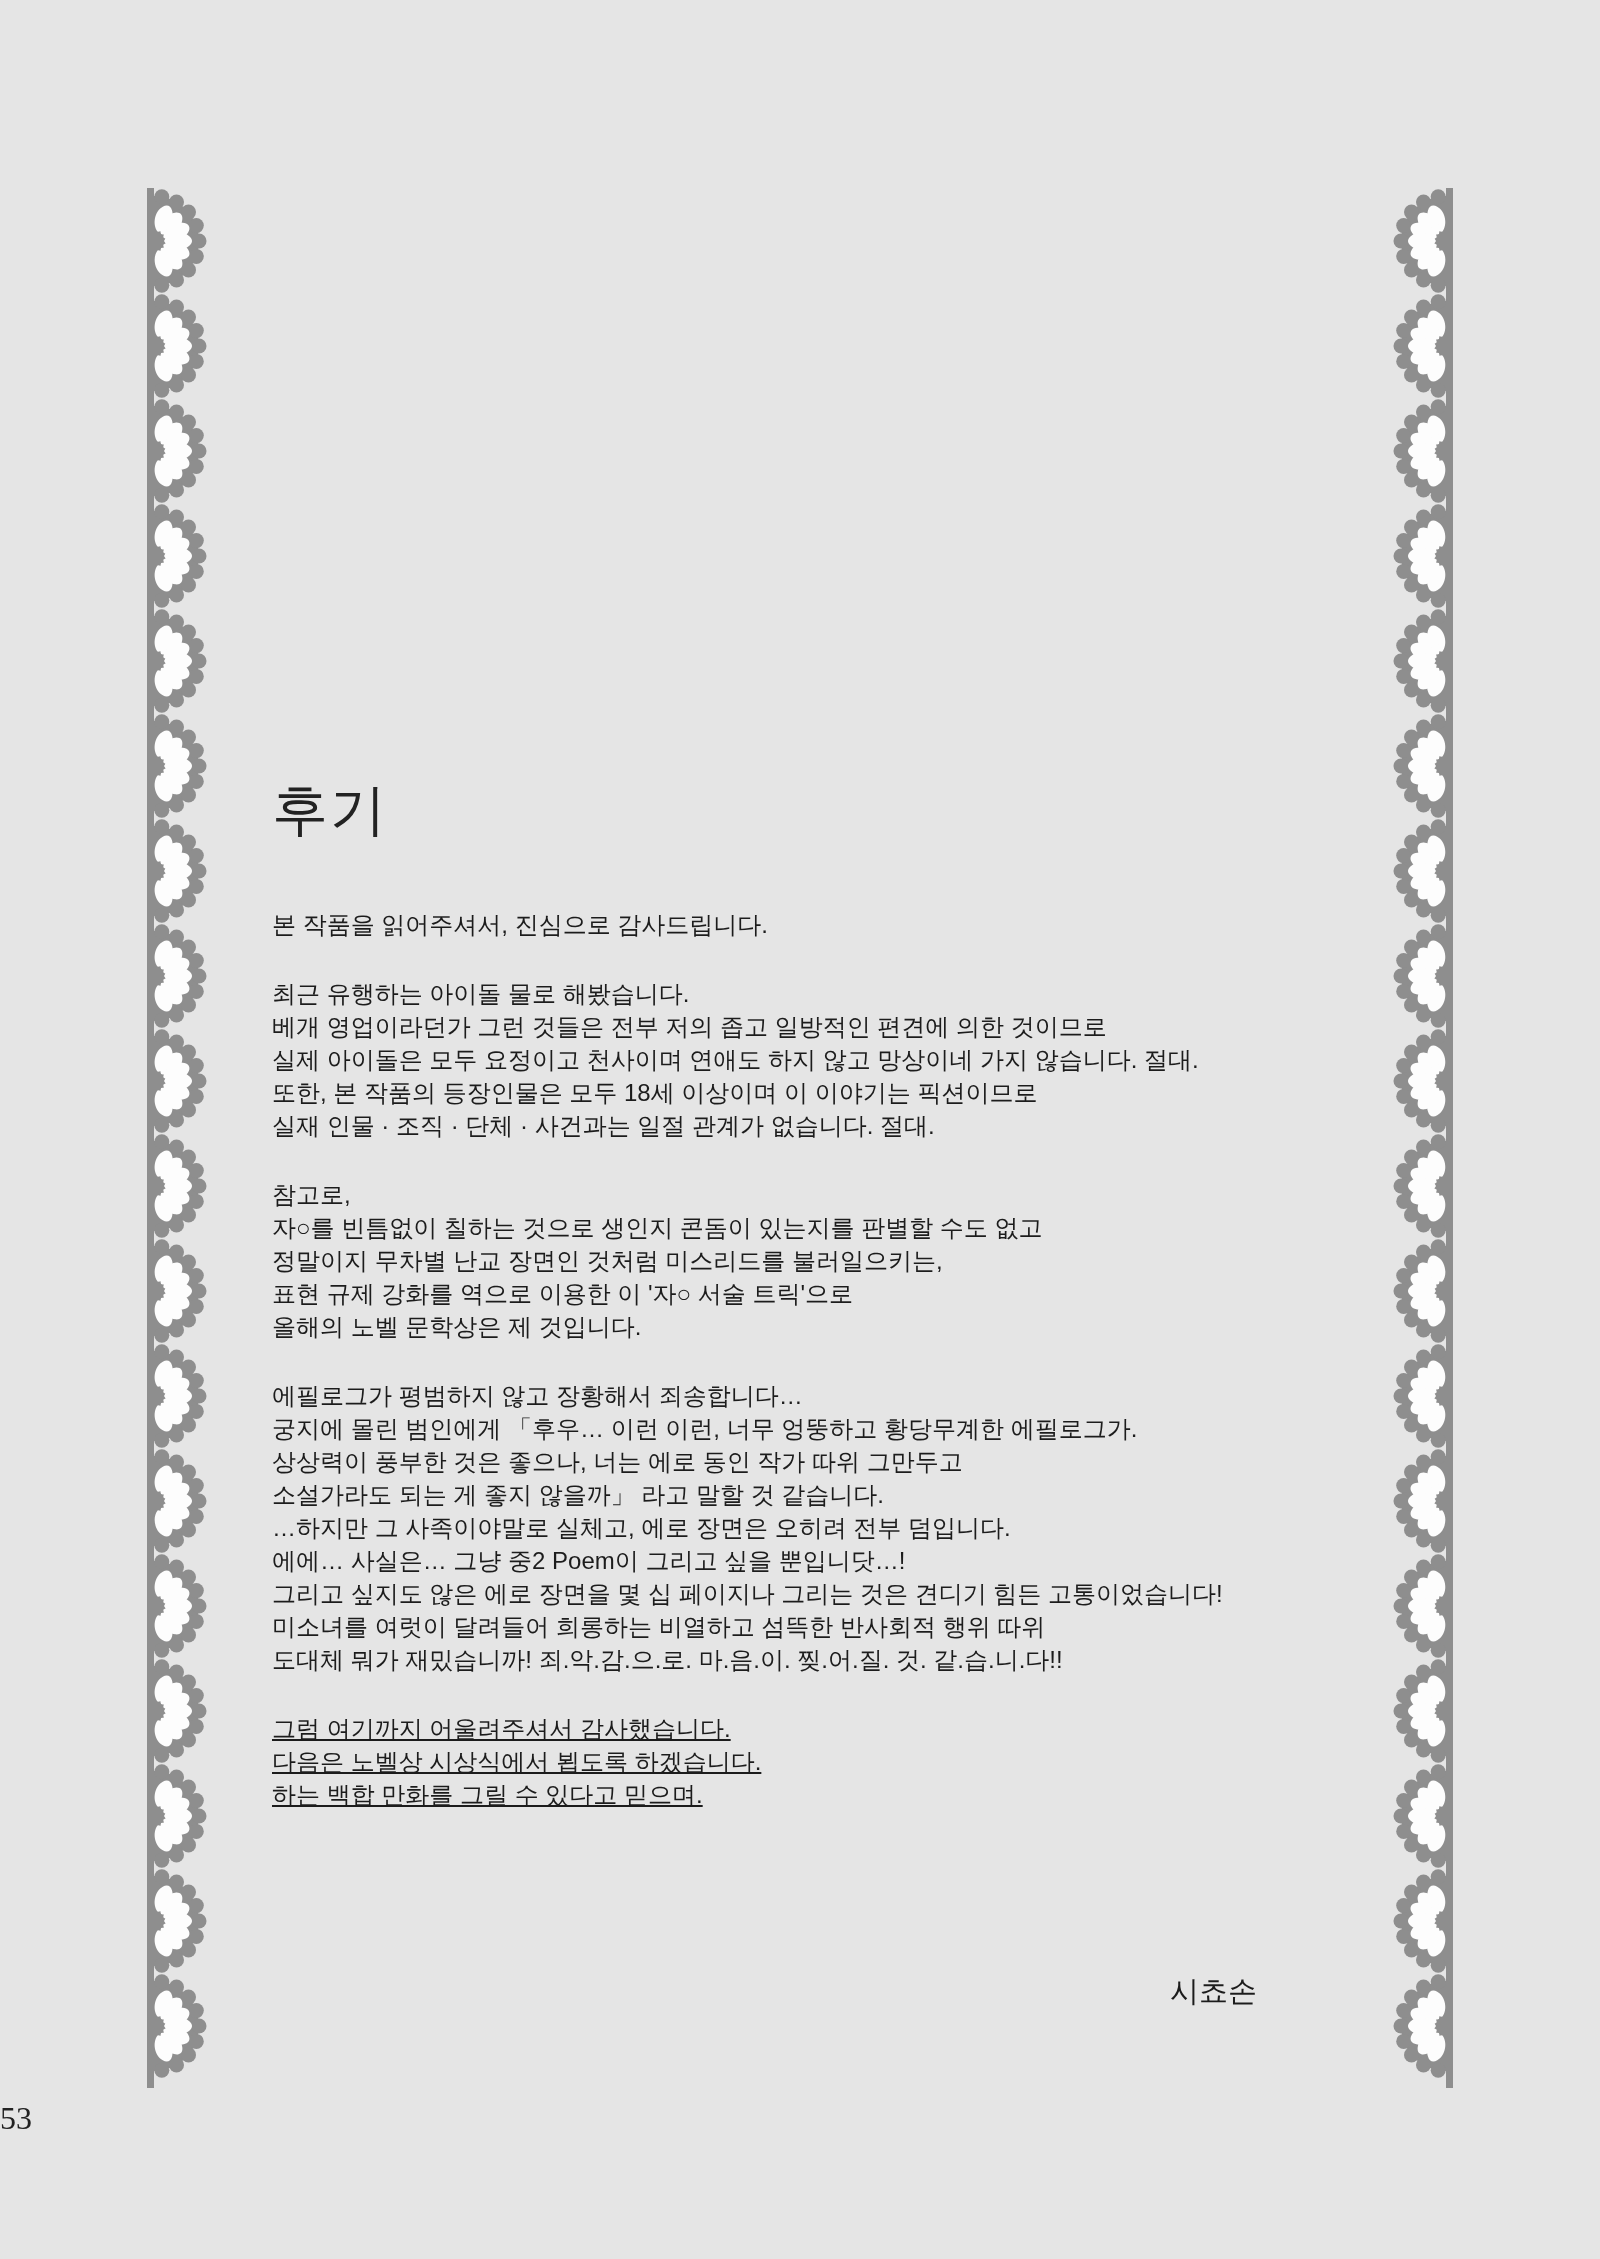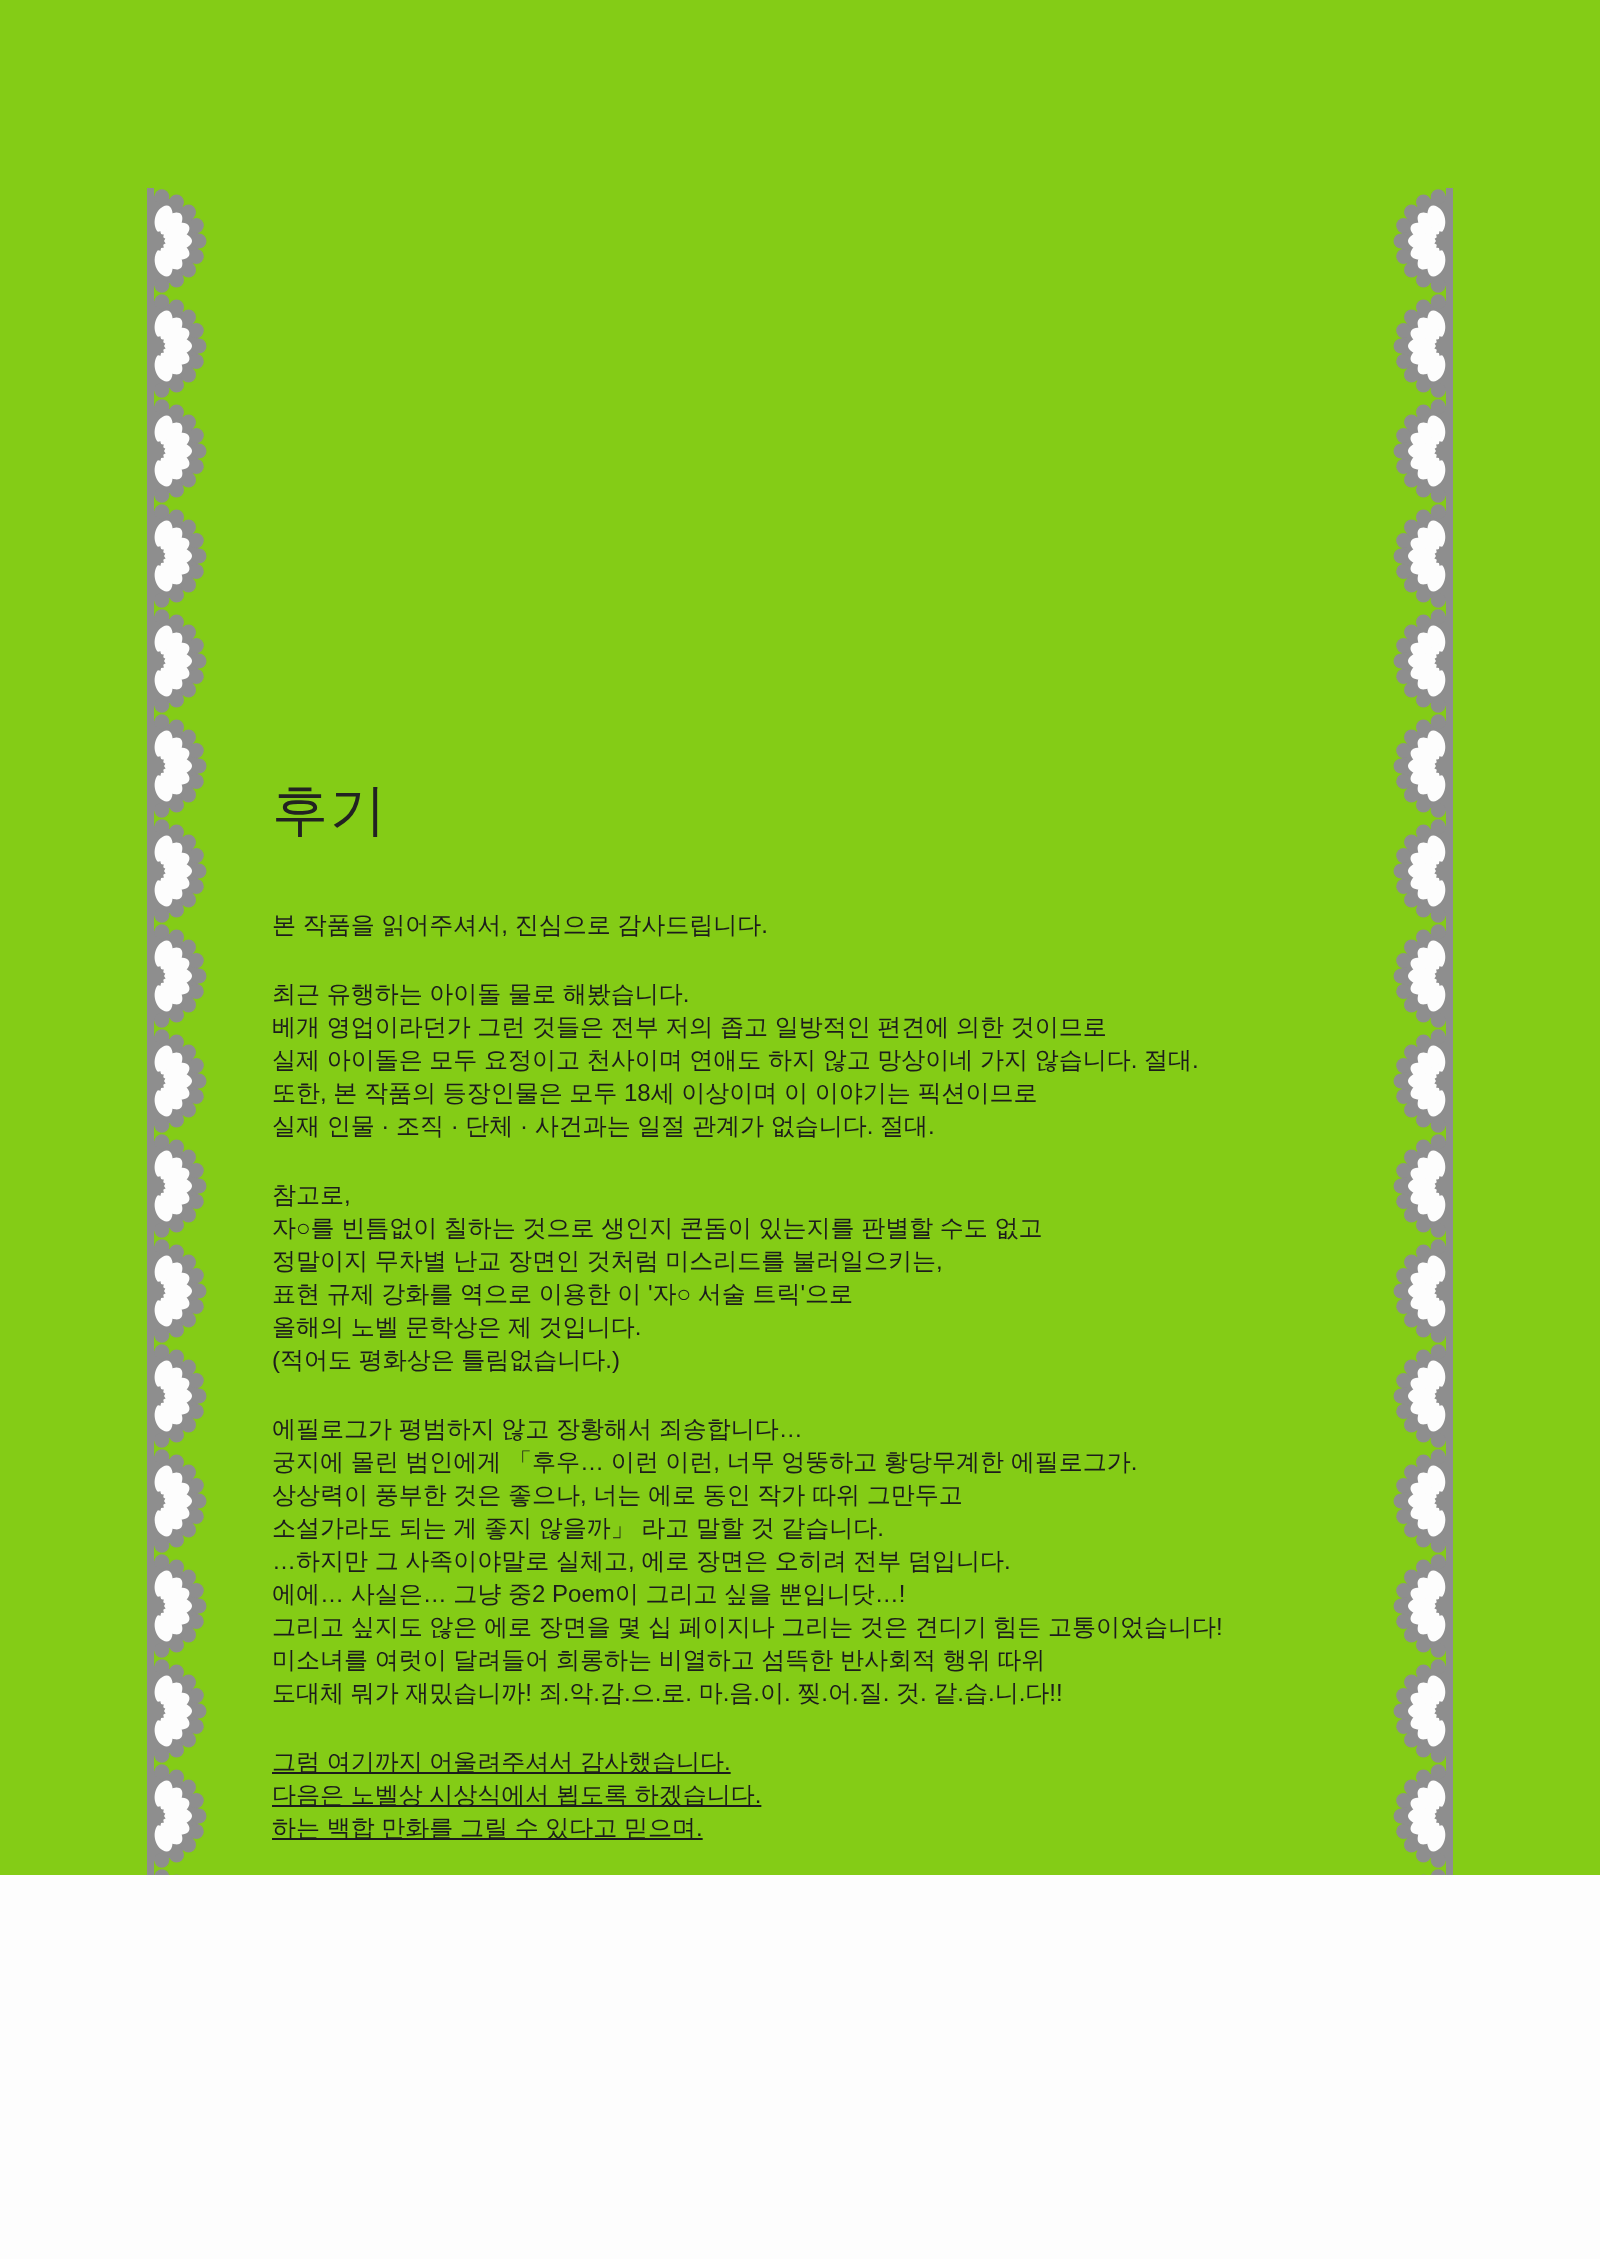--- a/index.html
+++ b/index.html
@@ -4,22 +4,22 @@
 <style>
   html, body {
     margin: 0;
     padding: 0;
     background: #fdfdfd;
     font-family: "Liberation Sans", "DejaVu Sans", sans-serif;
   }
   .page {
     position: relative;
     width: 1600px;
-    height: 1875px;
-    background: #84cc16;
+    height: 2259px;
+    background: #e5e5e5;
     overflow: hidden;
     color: #1c1c1c;
   }
   .lace-col {
     position: absolute;
     top: 188px;
     width: 68px;
     height: 1900px;
   }
   .lace-left  { left: 147px; }
@@ -156,21 +156,20 @@
       <div class="line">또한, 본 작품의 등장인물은 모두 18세 이상이며 이 이야기는 픽션이므로</div>
       <div class="line">실재 인물 · 조직 · 단체 · 사건과는 일절 관계가 없습니다. 절대.</div>
     </div>
 
     <div class="para">
       <div class="line">참고로,</div>
       <div class="line">자○를 빈틈없이 칠하는 것으로 생인지 콘돔이 있는지를 판별할 수도 없고</div>
       <div class="line">정말이지 무차별 난교 장면인 것처럼 미스리드를 불러일으키는,</div>
       <div class="line">표현 규제 강화를 역으로 이용한 이 '자○ 서술 트릭'으로</div>
       <div class="line">올해의 노벨 문학상은 제 것입니다.</div>
-      <div class="line">(적어도 평화상은 틀림없습니다.)</div>
     </div>
 
     <div class="para">
       <div class="line">에필로그가 평범하지 않고 장황해서 죄송합니다…</div>
       <div class="line">궁지에 몰린 범인에게 「후우… 이런 이런, 너무 엉뚱하고 황당무계한 에필로그가.</div>
       <div class="line">상상력이 풍부한 것은 좋으나, 너는 에로 동인 작가 따위 그만두고</div>
       <div class="line">소설가라도 되는 게 좋지 않을까」 라고 말할 것 같습니다.</div>
       <div class="line">…하지만 그 사족이야말로 실체고, 에로 장면은 오히려 전부 덤입니다.</div>
       <div class="line">에에… 사실은… 그냥 중2 Poem이 그리고 싶을 뿐입니닷…!</div>
       <div class="line">그리고 싶지도 않은 에로 장면을 몇 십 페이지나 그리는 것은 견디기 힘든 고통이었습니다!</div>

